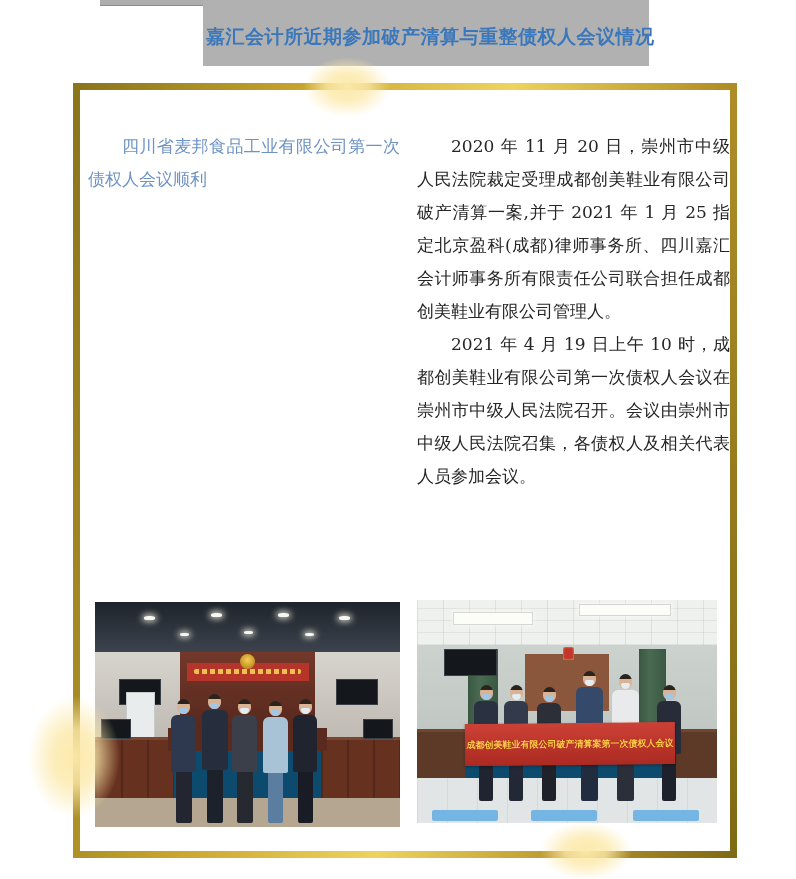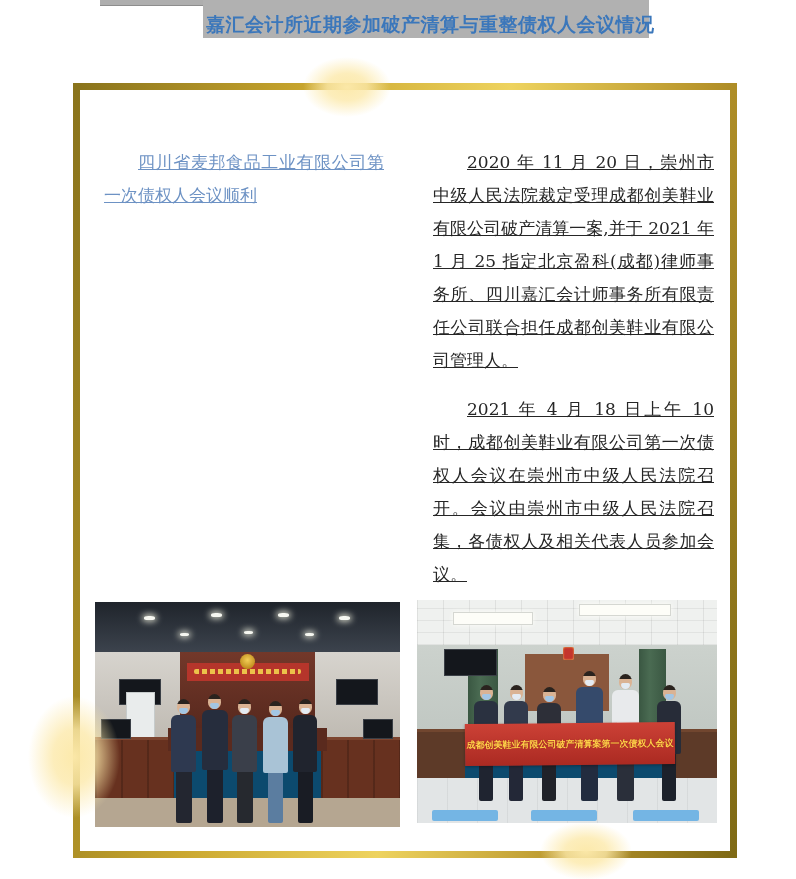--- a/index.html
+++ b/index.html
@@ -3,41 +3,41 @@
 <meta charset="utf-8">
 <style>
   html,body{margin:0;padding:0;background:#ffffff;}
   .stage{position:relative;width:796px;height:879px;background:#ffffff;overflow:hidden;
          font-family:"Liberation Sans",sans-serif;}
   .abs{position:absolute;}
 
   
   .top-strip{left:100px;top:0;width:138px;height:5px;background:#aeaeae;
              border-bottom:1px solid #8d8d8d;z-index:3;}
-  .title-bar{left:203px;top:0;width:446px;height:38px;background:#b1b1b1;z-index:3;
-             display:flex;align-items:flex-end;box-sizing:border-box;padding:0 2px 0 3px;}
+  .title-bar{left:203px;top:0;width:446px;height:66px;background:#b1b1b1;z-index:3;
+             display:flex;align-items:flex-end;box-sizing:border-box;padding:0 2px 16px 3px;}
   .title-bar span{font-family:"Liberation Sans",sans-serif;font-weight:bold;font-size:19px;
                   color:#3b77bb;letter-spacing:.5px;white-space:nowrap;}
 
   
   .gold-frame{left:73px;top:83px;width:664px;height:775px;box-sizing:border-box;
               border:7px solid;z-index:1;
               border-image:linear-gradient(100deg,#8a741c,#caa72f 30%,#eed35f 55%,#b6932a 80%,#7f6a15) 1;}
   .glow{border-radius:50%;z-index:5;pointer-events:none;
         background:radial-gradient(closest-side,rgba(252,233,170,.98),rgba(252,233,170,.8) 45%,rgba(252,233,170,0));}
   .glow-top{left:303px;top:57px;width:88px;height:60px;}
   .glow-left{left:28px;top:696px;width:92px;height:122px;}
   .glow-bottom{left:540px;top:822px;width:92px;height:58px;}
 
   
   .col{top:130px;z-index:2;font-family:"DejaVu Serif","Liberation Serif",serif;
        font-size:17px;line-height:33px;color:#262626;text-align:justify;text-justify:inter-ideograph;}
   .col-left{left:88px;width:312px;}
   .col-right{left:417px;width:313px;}
-  .col p{margin:16px;text-decoration:underline;}
+  .col p{margin:0;}
   .heading{color:#6d92c4;}
   .indent{text-indent:2em;}
 
   
   .photo{position:absolute;overflow:hidden;z-index:2;background:#0c4a6e;}
   #photo1{left:95px;top:602px;width:305px;height:225px;}
   #photo2{left:417px;top:600px;width:300px;height:223px;}
   .photo .abs{position:absolute;}
 
   
@@ -104,21 +104,21 @@
   <div class="abs glow glow-top"></div>
   <div class="abs glow glow-left"></div>
   <div class="abs glow glow-bottom"></div>
 
   <div class="abs col col-left">
     <p class="heading indent">四川省麦邦食品工业有限公司第一次债权人会议顺利</p>
   </div>
 
   <div class="abs col col-right">
     <p class="indent">2020 年 11 月 20 日，崇州市中级人民法院裁定受理成都创美鞋业有限公司破产清算一案,并于 2021 年 1 月 25 指定北京盈科(成都)律师事务所、四川嘉汇会计师事务所有限责任公司联合担任成都创美鞋业有限公司管理人。</p>
-    <p class="indent">2021 年 4 月 18 日上午 10 时，成都创美鞋业有限公司第一次债权人会议在崇州市中级人民法院召开。会议由崇州市中级人民法院召集，各债权人及相关代表人员参加会议。</p>
+    <p class="indent">2021 年 4 月 19 日上午 10 时，成都创美鞋业有限公司第一次债权人会议在崇州市中级人民法院召开。会议由崇州市中级人民法院召集，各债权人及相关代表人员参加会议。</p>
   </div>
 
   <div class="photo" id="photo1">
     <div class="abs p1-ceiling">
       <div class="abs lamp" style="left:16%;top:28%;width:11px;height:4px;"></div>
       <div class="abs lamp" style="left:38%;top:22%;width:11px;height:4px;"></div>
       <div class="abs lamp" style="left:60%;top:22%;width:11px;height:4px;"></div>
       <div class="abs lamp" style="left:80%;top:28%;width:11px;height:4px;"></div>
       <div class="abs lamp" style="left:28%;top:62%;width:9px;height:3px;"></div>
       <div class="abs lamp" style="left:49%;top:58%;width:9px;height:3px;"></div>

